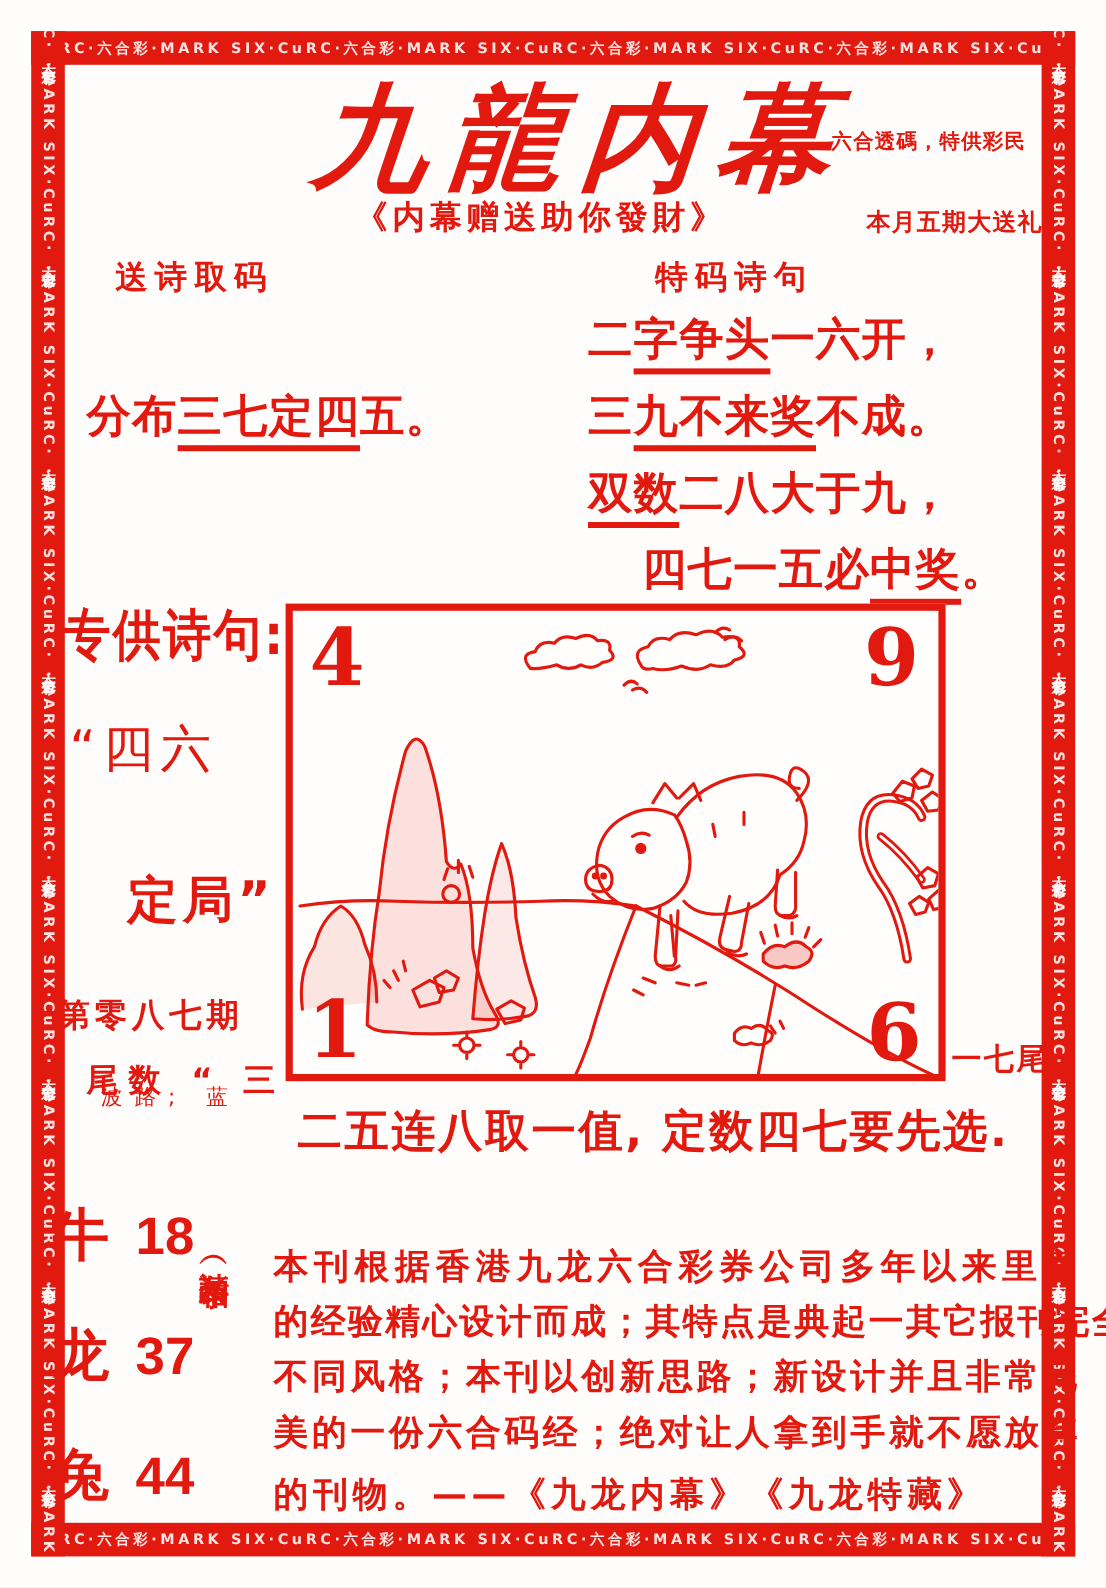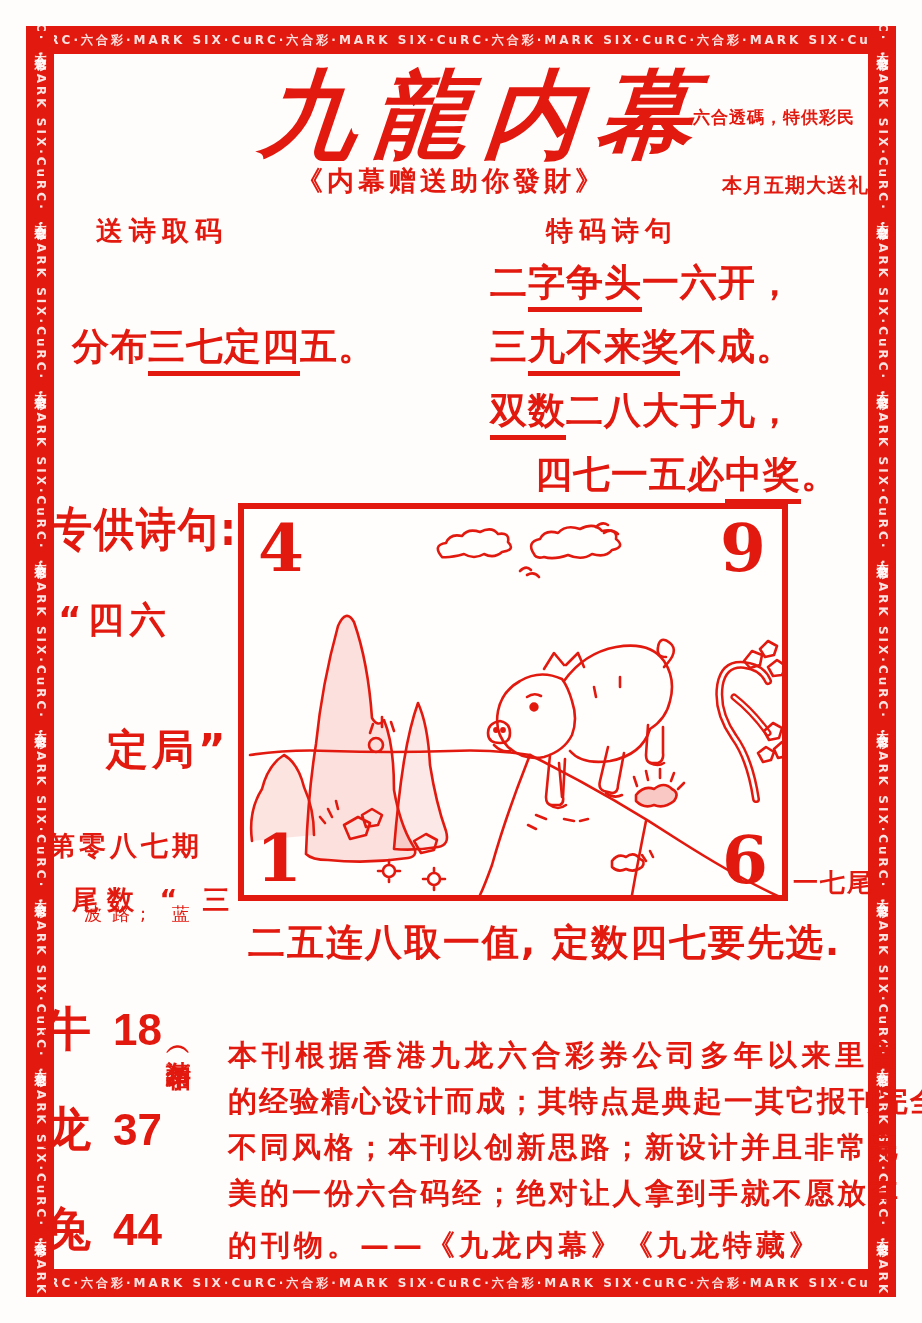--- a/index.html
+++ b/index.html
@@ -31,21 +31,21 @@
   
   .poem-head{position:absolute;font-size:27px;font-weight:bold;letter-spacing:6px;}
   .poem-head.left{left:96px;top:213px;}
   .poem-head.right{left:546px;top:213px;}
   .poem-line{position:absolute;font-size:37px;font-weight:900;letter-spacing:1px;white-space:nowrap;}
   .poem-line .u{border-bottom:5px solid #e2190e;padding-bottom:3px;}
   .pl0{left:68px;top:258px;} .pl1{left:72px;top:322px;} .pl2{left:68px;top:384px;} .pl3{left:76px;top:446px;}
   .pr0{left:490px;top:258px;} .pr1{left:490px;top:322px;} .pr2{left:490px;top:386px;} .pr3{left:490px;top:450px;margin-left:45px;}
   
   .special-label{position:absolute;left:52px;top:498px;font-size:40px;font-weight:900;letter-spacing:2px;transform:scaleY(1.15);transform-origin:top left;}
-  .quote-a{position:absolute;left:58px;top:596px;font-size:36px;font-weight:700;letter-spacing:6px;}
+  .quote-a{position:absolute;left:58px;top:596px;font-size:42px;font-weight:400;letter-spacing:6px;}
   .quote-b{position:absolute;left:106px;top:722px;font-size:42px;font-weight:900;letter-spacing:4px;}
   .issue{position:absolute;left:48px;top:828px;font-size:27px;font-weight:900;letter-spacing:4px;white-space:nowrap;}
   .tail{position:absolute;left:72px;top:882px;font-size:27px;font-weight:900;letter-spacing:8px;white-space:nowrap;}
   .wave{position:absolute;left:84px;top:902px;font-size:18px;font-weight:400;letter-spacing:10px;white-space:nowrap;}
   .tail-note{position:absolute;left:793px;top:866px;font-size:25px;font-weight:900;letter-spacing:2px;}
   
   .pic{position:absolute;left:238px;top:503px;width:550px;height:398px;border:6px solid #e2190e;box-sizing:border-box;background:#fffefd;}
   .corner{position:absolute;font-family:"DejaVu Serif",serif;font-weight:bold;font-size:66px;line-height:1;}
   .c-tl{left:14px;top:6px;} .c-tr{right:16px;top:6px;} .c-bl{left:12px;bottom:4px;} .c-br{right:14px;bottom:2px;}
   .scene{position:absolute;left:0;top:0;width:100%;height:100%;}

